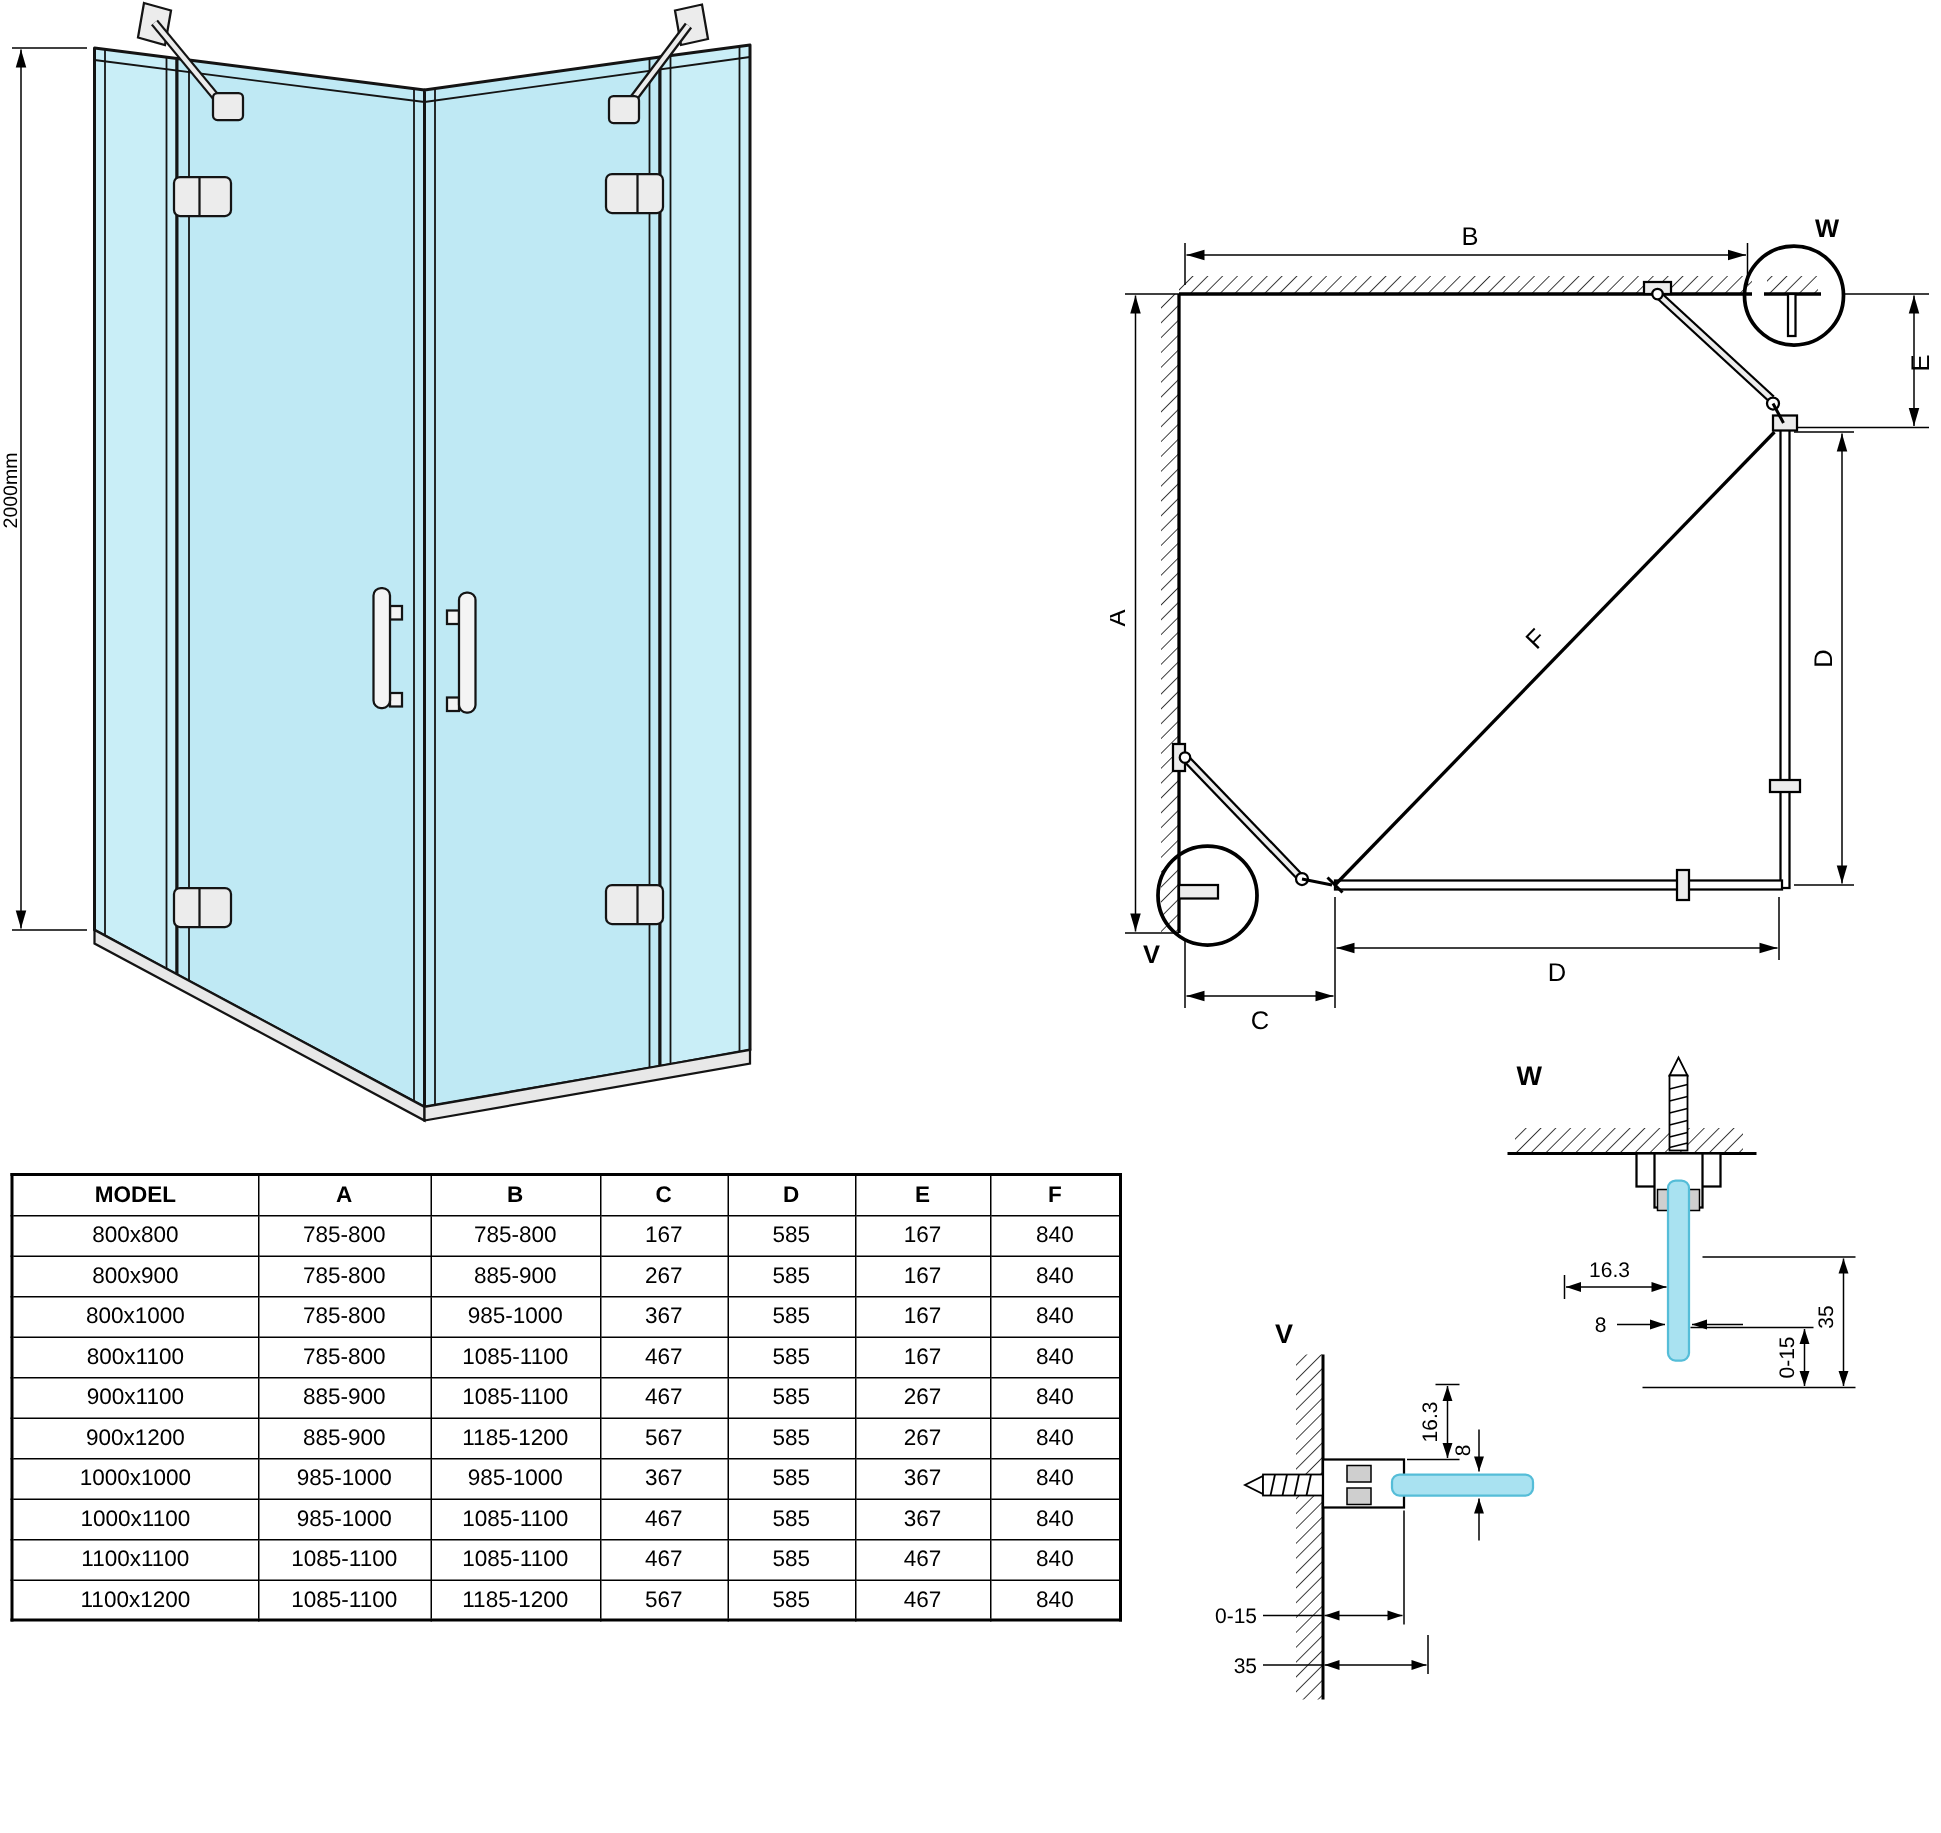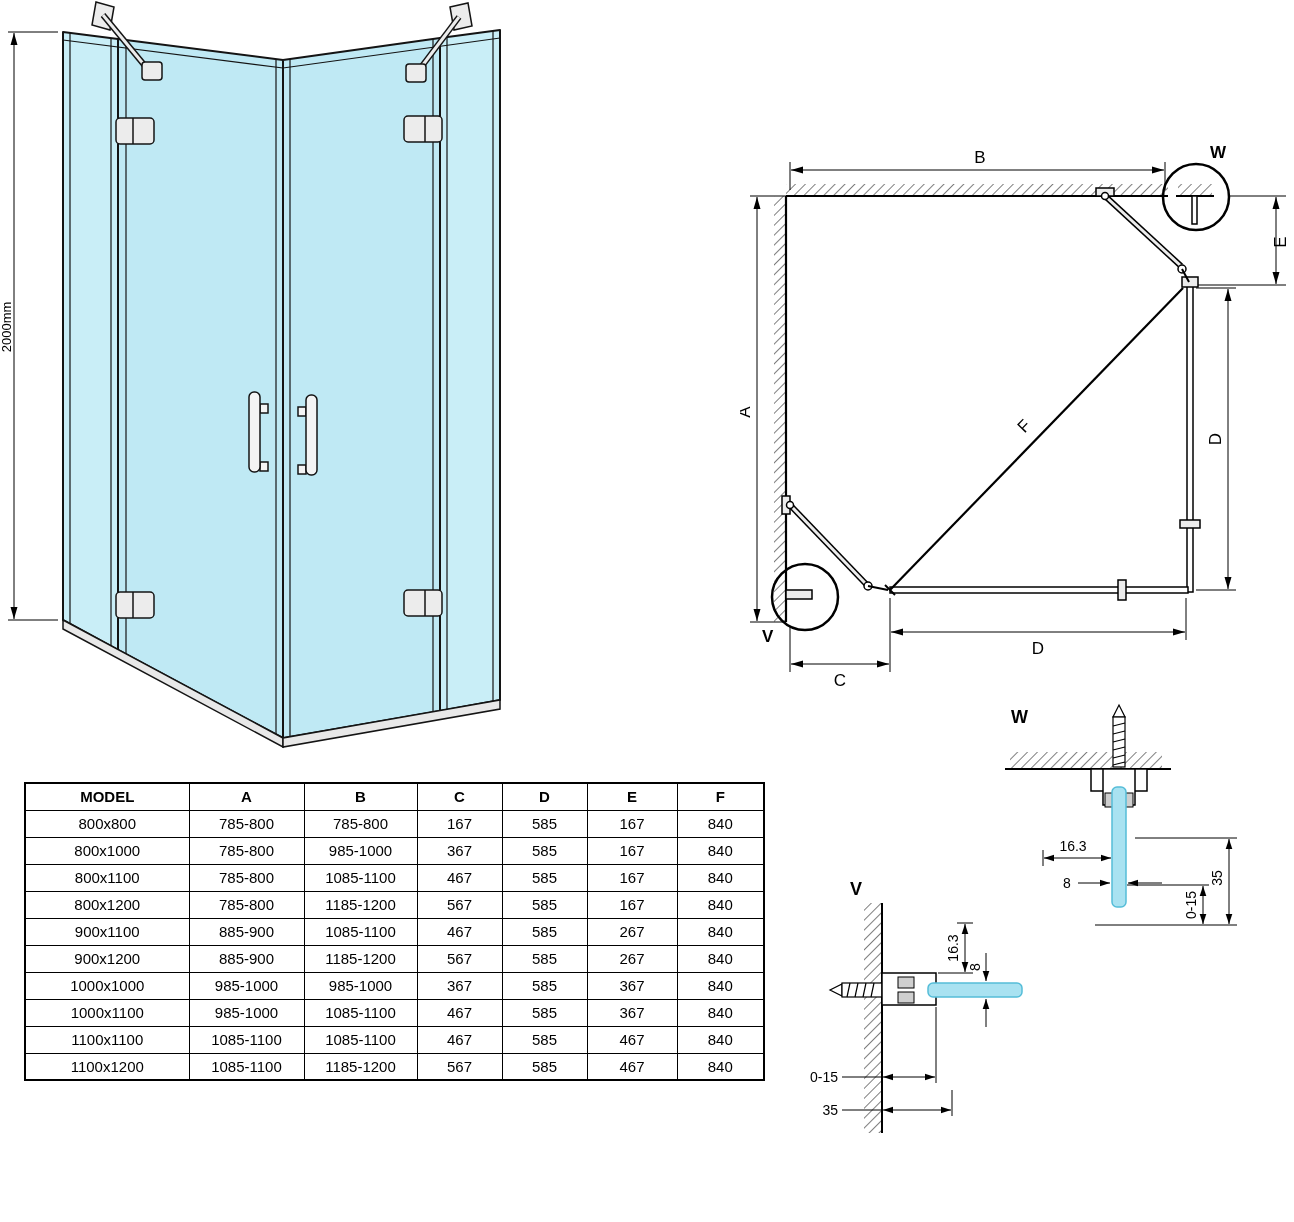--- a/index.html
+++ b/index.html
@@ -6,21 +6,21 @@
   html,body { background:#ffffff; }
   body {
     width:1294px; height:1222px; position:relative; overflow:hidden;
     font-family:"Liberation Sans", sans-serif; color:#000;
   }
   .abs { position:absolute; }
   #front-view { left:0; top:0; }
   #plan-view  { left:740px; top:130px; }
   #detail-w   { left:975px; top:695px; }
   #detail-v   { left:780px; top:865px; }
-  #spec-table-wrap { left:24px; top:782px; }
+  #spec-table-wrap { left:7px; top:782px; }
   #spec-table { border-collapse:collapse; table-layout:fixed; border:2px solid #000; background:#fff; }
   #spec-table th, #spec-table td {
     border:1px solid #000; text-align:center; vertical-align:middle;
     font-size:15px; height:27px; padding:0 2px; white-space:nowrap;
   }
   #spec-table th { font-weight:bold; }
   svg text { font-family:"Liberation Sans", sans-serif; fill:#000; }
 </style>
 </head>
 <body>
@@ -326,47 +326,47 @@
         <tr>
           <td>800x800</td>
           <td>785-800</td>
           <td>785-800</td>
           <td>167</td>
           <td>585</td>
           <td>167</td>
           <td>840</td>
         </tr>
         <tr>
+          <td>800x900</td>
+          <td>785-800</td>
+          <td>885-900</td>
+          <td>267</td>
+          <td>585</td>
+          <td>167</td>
+          <td>840</td>
+        </tr>
+        <tr>
           <td>800x1000</td>
           <td>785-800</td>
           <td>985-1000</td>
           <td>367</td>
           <td>585</td>
           <td>167</td>
           <td>840</td>
         </tr>
         <tr>
           <td>800x1100</td>
           <td>785-800</td>
           <td>1085-1100</td>
           <td>467</td>
           <td>585</td>
           <td>167</td>
           <td>840</td>
         </tr>
         <tr>
-          <td>800x1200</td>
-          <td>785-800</td>
-          <td>1185-1200</td>
-          <td>567</td>
-          <td>585</td>
-          <td>167</td>
-          <td>840</td>
-        </tr>
-        <tr>
           <td>900x1100</td>
           <td>885-900</td>
           <td>1085-1100</td>
           <td>467</td>
           <td>585</td>
           <td>267</td>
           <td>840</td>
         </tr>
         <tr>
           <td>900x1200</td>

